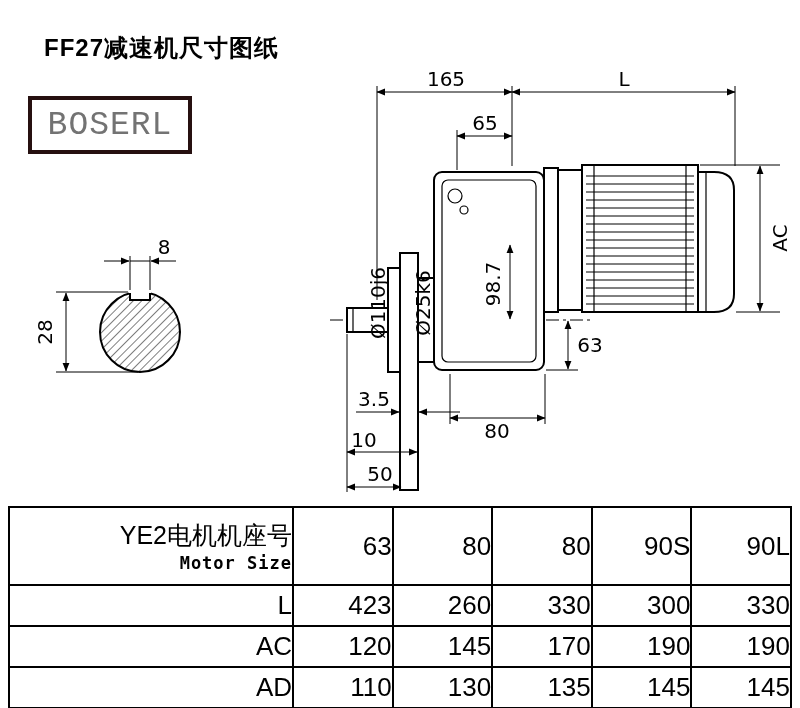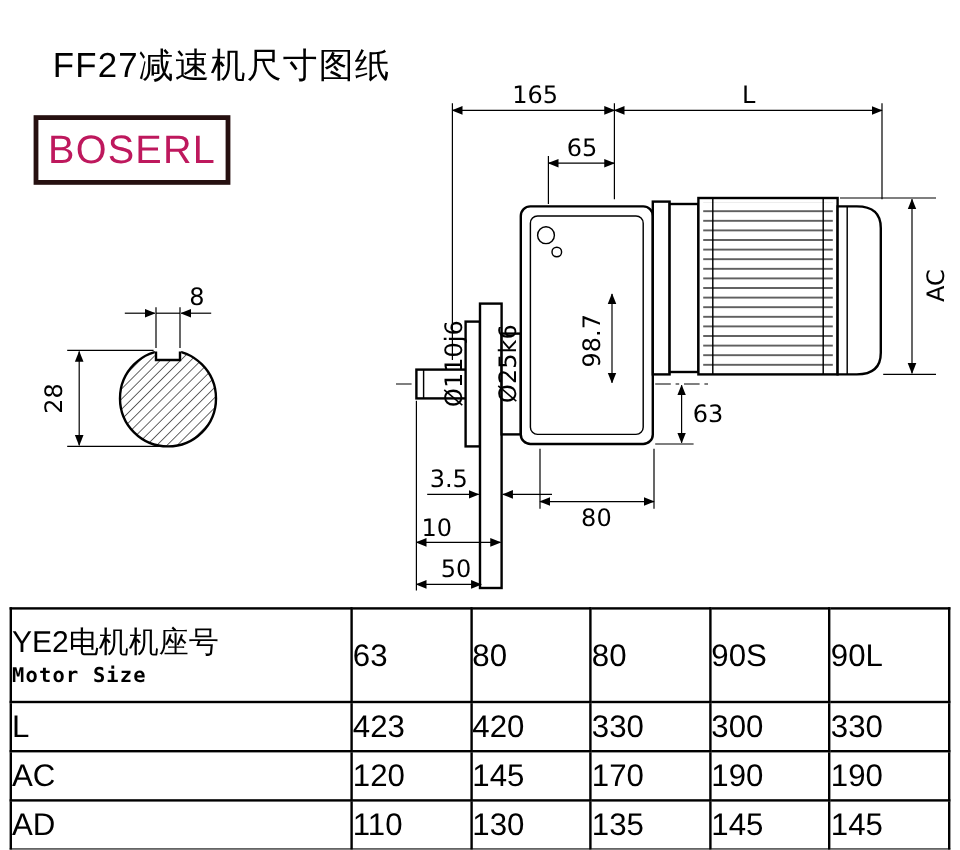--- a/index.html
+++ b/index.html
@@ -1,26 +1,26 @@
 <!DOCTYPE html>
 <html><head>
 <meta charset="utf-8">
 <style>
   html,body{margin:0;padding:0;}
   body{width:800px;height:708px;position:relative;background:#fff;font-family:"Liberation Sans",sans-serif;overflow:hidden;}
-  .title{position:absolute;left:44px;top:16px;font-size:29px;font-weight:normal;letter-spacing:1px;color:#000;}
+  .title{position:absolute;left:44px;top:16px;font-size:24px;font-weight:bold;letter-spacing:1px;color:#000;}
   .logo{position:absolute;left:28px;top:96px;width:156px;height:50px;border:4px solid #261010;display:flex;align-items:center;justify-content:center;background:#fff;}
-  .logo span{font-family:Liberation Sans, sans-serif;font-size:33px;color:#be185d;letter-spacing:1px;}
+  .logo span{font-family:Liberation Mono, monospace;font-size:33px;color:#737373;letter-spacing:1px;}
   svg.drawing{position:absolute;left:0;top:60px;}
   .part{fill:#fff;stroke:#000;stroke-width:2;}
   .thin{fill:none;stroke:#000;stroke-width:1.2;}
   .dim{stroke:#000;stroke-width:1;fill:none;}
   .cl{stroke:#000;stroke-width:1;stroke-dasharray:13 4 3 4;}
   svg text{font-family:"DejaVu Sans",sans-serif;font-size:20px;fill:#000;}
-  table.dim-table{position:absolute;left:8px;top:506px;width:784px;border-collapse:collapse;table-layout:fixed;text-align:left;}
+  table.dim-table{position:absolute;left:8px;top:506px;width:784px;border-collapse:collapse;table-layout:fixed;text-align:right;}
   .dim-table td{border:2px solid #000;font-size:26px;color:#000;padding:0;vertical-align:middle;}
   tr.hdr td{height:76px;}
   tr.data td{height:39px;}
   td.c0{width:282px;}
   .hdr-cn{font-size:25px;line-height:1.35;}
   .hdr-en{font-family:"DejaVu Sans Mono",monospace;font-size:17px;letter-spacing:1px;font-weight:bold;}
 </style>
 </head>
 <body>
 
@@ -161,21 +161,21 @@
       </td>
       <td>63</td>
       <td>80</td>
       <td>80</td>
       <td>90S</td>
       <td>90L</td>
     </tr>
     <tr class="data">
       <td>L</td>
       <td>423</td>
-      <td>420</td>
+      <td>260</td>
       <td>330</td>
       <td>300</td>
       <td>330</td>
     </tr>
     <tr class="data">
       <td>AC</td>
       <td>120</td>
       <td>145</td>
       <td>170</td>
       <td>190</td>

